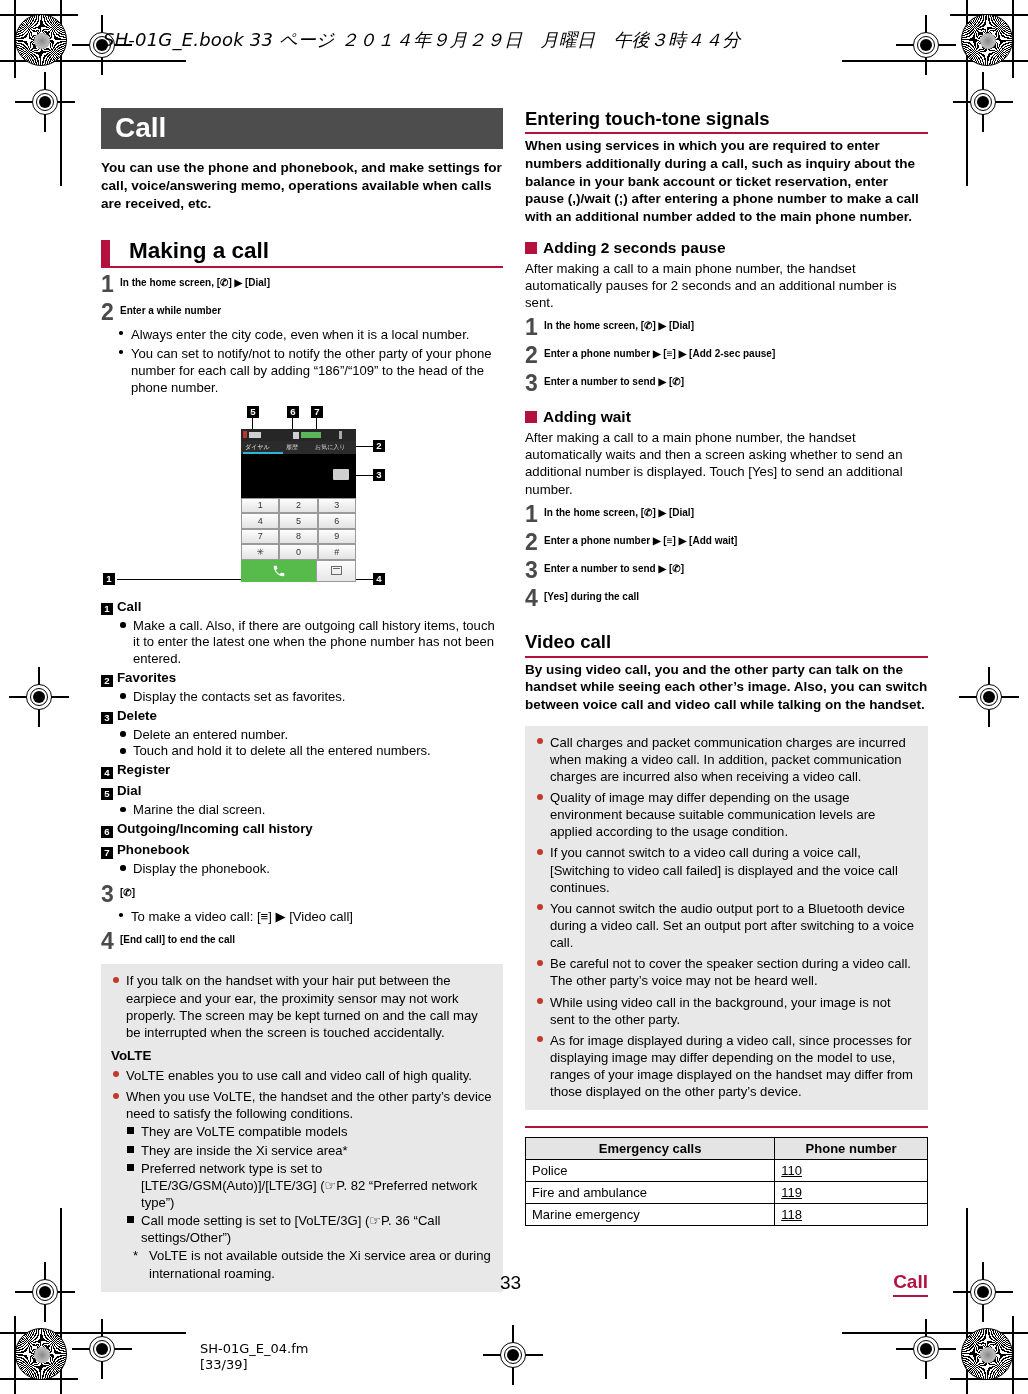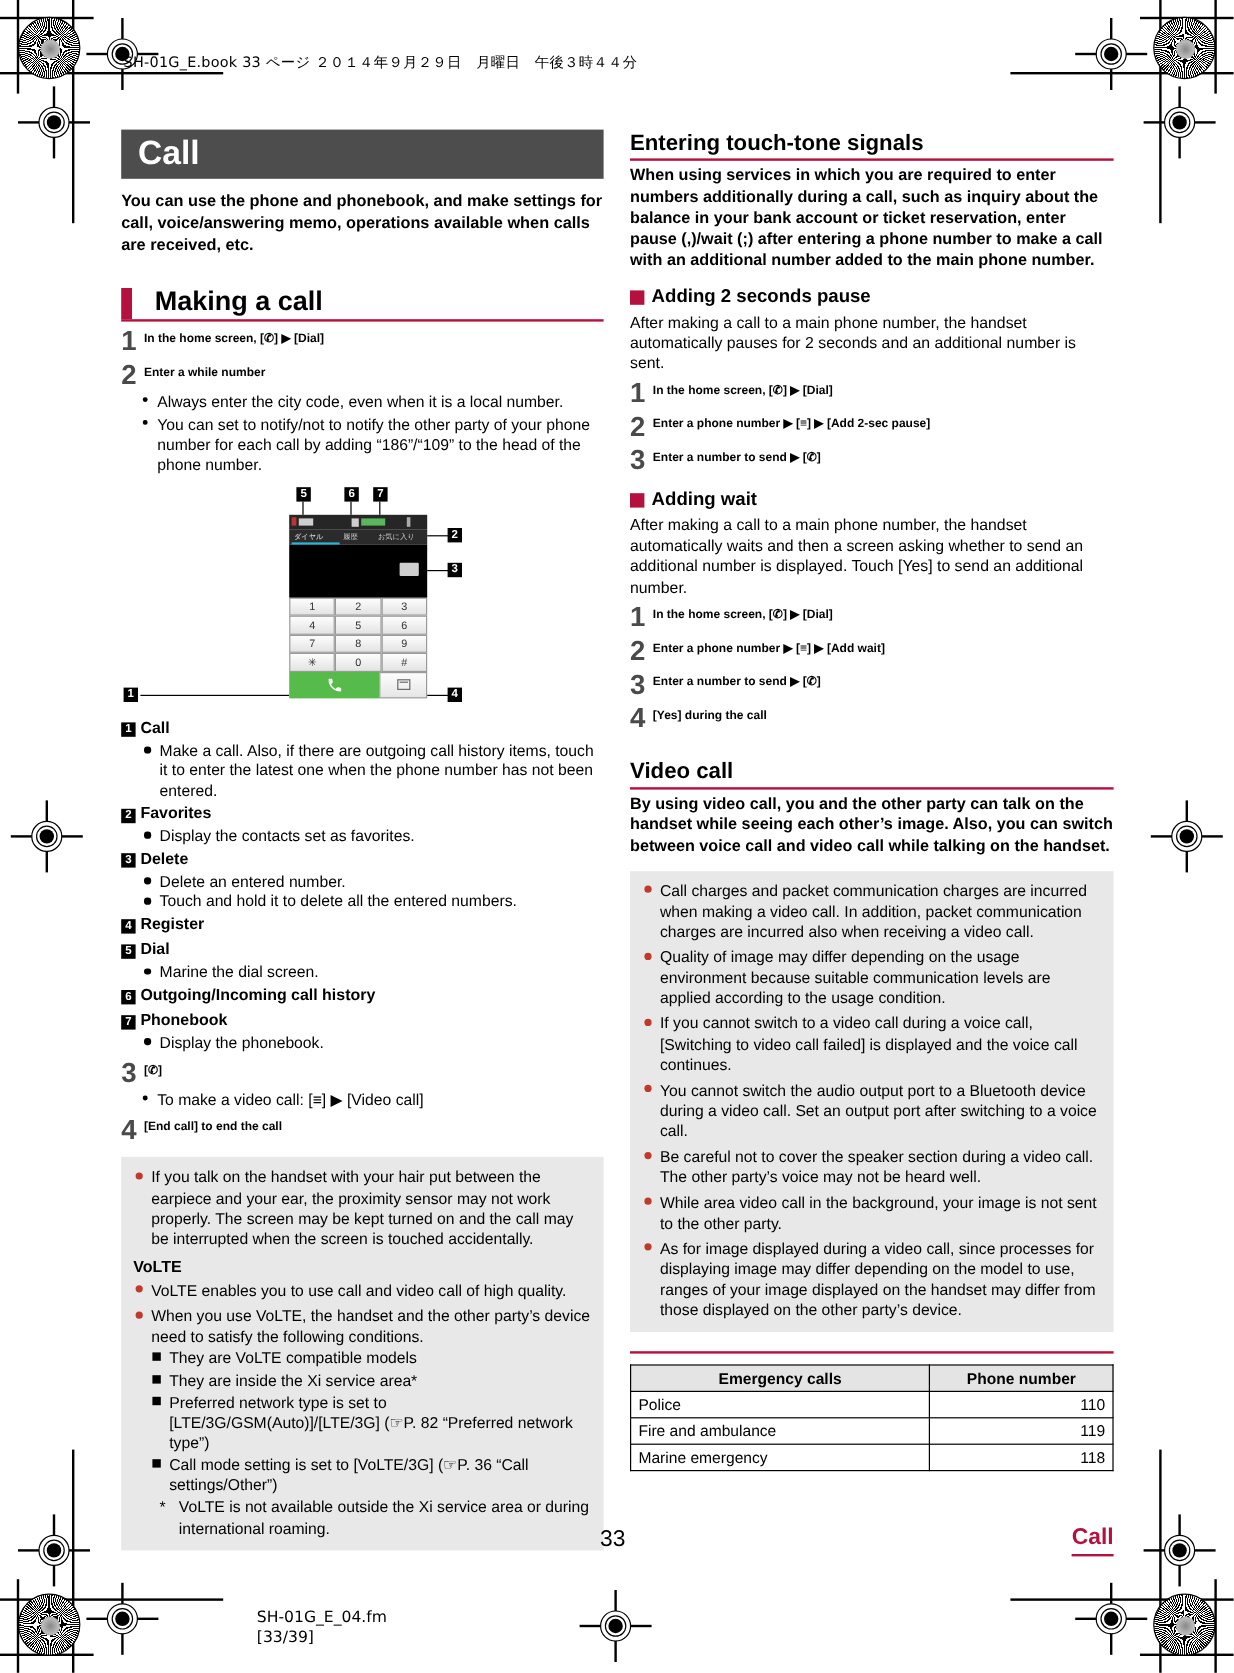--- a/index.html
+++ b/index.html
@@ -24,21 +24,21 @@
       repeating-conic-gradient(#000 0deg 2.2deg, #fff 2.2deg 4.4deg);
     border:1px solid #000;box-sizing:border-box;}
   .starburst.inv{background:
       repeating-conic-gradient(#fff 0deg 2.2deg, #000 2.2deg 4.4deg);}
   .starburst::after{content:"";position:absolute;left:18px;top:18px;width:16px;height:16px;border-radius:50%;
     background:radial-gradient(circle,#888 0%,#bbb 60%,#777 100%);}
 
   .cropline{position:absolute;background:#000;}
 
   
-  .fileheader{position:absolute;left:103px;top:44px;font-family:"DejaVu Sans", sans-serif;font-size:12px;white-space:nowrap;letter-spacing:.2px;}
+  .fileheader{position:absolute;left:103px;top:28px;font-family:"DejaVu Sans", sans-serif;font-size:18px;white-space:nowrap;letter-spacing:.2px;font-style:italic;}
 
   
   .page{position:absolute;left:0;top:0;width:1028px;height:1394px;}
   .colL{position:absolute;left:101px;top:108px;width:402px;}
   .colR{position:absolute;left:525px;top:108px;width:403px;}
 
   
   .chapter-banner{background:#4d4d4d;color:#fff;font-size:28px;font-weight:bold;
      padding:5px 0 7px 14px;line-height:1.05;letter-spacing:0px;}
   .intro{font-size:13.6px;font-weight:bold;line-height:1.30;margin-top:10px;}
@@ -110,27 +110,27 @@
   .shot .regbtn .mini::after{content:"";position:absolute;left:1px;top:1px;right:1px;height:1px;background:#6a6a6a;}
 
   .cal-num{position:absolute;display:inline-block;width:12px;height:12px;background:#000;color:#fff;
      font-size:9.6px;font-weight:bold;text-align:center;line-height:12.4px;}
   .lead{position:absolute;background:#000;}
 
   
   table.emtable{border-collapse:collapse;width:100%;margin-top:9px;font-size:13px;}
   table.emtable th,table.emtable td{border:1px solid #000;padding:3px 6px;}
   table.emtable th{background:#e4e4e4;text-align:center;font-weight:bold;}
-  table.emtable td.num{text-align:right;}
+  table.emtable td.num{text-align:left;text-decoration:underline;}
 
   
   .pagenum{position:absolute;left:500px;top:1272px;font-size:19px;}
   .runhead{position:absolute;right:100px;top:1271px;font-size:19px;font-weight:bold;color:#b5113f;
      border-bottom:2.2px solid #b5113f;padding-bottom:2px;}
-  .fminfo{position:absolute;left:214px;top:1341px;font-size:13px;line-height:1.25;font-family:"DejaVu Sans",sans-serif;}
+  .fminfo{position:absolute;left:200px;top:1341px;font-size:13px;line-height:1.25;font-family:"DejaVu Sans",sans-serif;}
 </style>
 </head>
 <body>
 
 <div>
 
   <div class="cropline" style="left:0;top:60px;width:186px;height:1.6px;"></div>
   <div class="cropline" style="left:60px;top:0;width:1.6px;height:186px;"></div>
   <div class="cropline" style="left:0;top:14px;width:78px;height:1.6px;"></div>
   <div class="cropline" style="left:14px;top:0;width:1.6px;height:78px;"></div>
@@ -447,21 +447,21 @@
       <div class="rule"></div>
     </div>
     <div class="bodytext bold">By using video call, you and the other party can talk on the handset while seeing each other’s image. Also, you can switch between voice call and video call while talking on the handset.</div>
 
     <div class="note">
       <div class="li"><span class="rd"></span><span>Call charges and packet communication charges are incurred when making a video call. In addition, packet communication charges are incurred also when receiving a video call.</span></div>
       <div class="li"><span class="rd"></span><span>Quality of image may differ depending on the usage environment because suitable communication levels are applied according to the usage condition.</span></div>
       <div class="li"><span class="rd"></span><span>If you cannot switch to a video call during a voice call, [Switching to video call failed] is displayed and the voice call continues.</span></div>
       <div class="li"><span class="rd"></span><span>You cannot switch the audio output port to a Bluetooth device during a video call. Set an output port after switching to a voice call.</span></div>
       <div class="li"><span class="rd"></span><span>Be careful not to cover the speaker section during a video call. The other party’s voice may not be heard well.</span></div>
-      <div class="li"><span class="rd"></span><span>While area video call in the background, your image is not sent to the other party.</span></div>
+      <div class="li"><span class="rd"></span><span>While using video call in the background, your image is not sent to the other party.</span></div>
       <div class="li"><span class="rd"></span><span>As for image displayed during a video call, since processes for displaying image may differ depending on the model to use, ranges of your image displayed on the handset may differ from those displayed on the other party’s device.</span></div>
     </div>
 
     <div class="h2" style="margin-top:16px;">
       <div class="rule"></div>
     </div>
 
     <table class="emtable">
       <thead>
         <tr>

